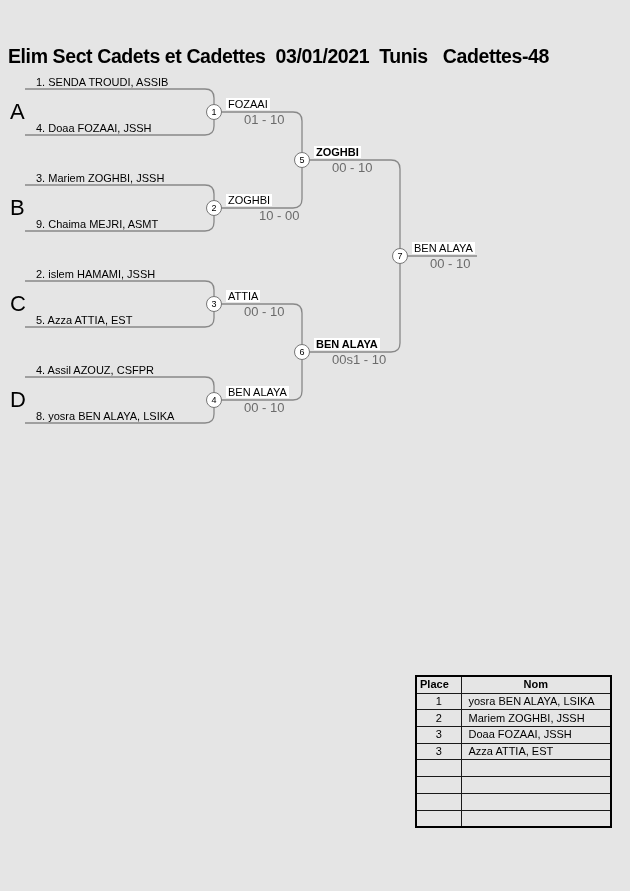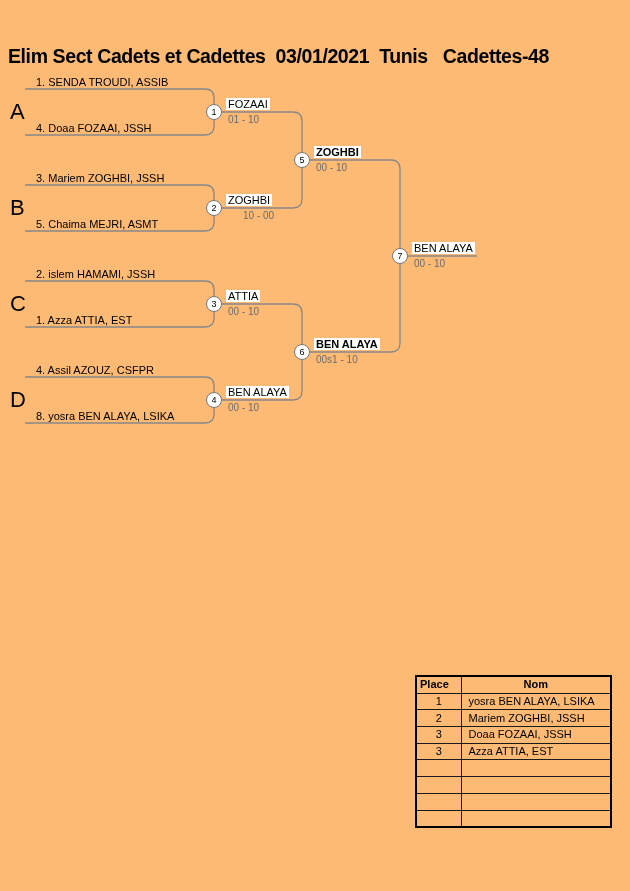--- a/index.html
+++ b/index.html
@@ -1,17 +1,17 @@
 <!DOCTYPE html>
 <html><head>
 <meta charset="utf-8">
 <style>
   html,body{margin:0;padding:0;background:#fff;}
   .page{
-    position:relative;width:630px;height:891px;background:#fdba74;overflow:hidden;
+    position:relative;width:630px;height:891px;background:#e5e5e5;overflow:hidden;
     font-family:"Liberation Sans",sans-serif;color:#000;
   }
   .title{
     position:absolute;left:8px;top:45px;width:620px;
     font-size:19.5px;font-weight:bold;letter-spacing:-0.4px;white-space:pre;
   }
   .competitors{
     position:absolute;left:415px;top:69px;width:192px;
     font-size:11px;text-align:right;
   }
@@ -26,21 +26,21 @@
   .match-circle{
     position:absolute;width:16px;height:16px;border-radius:50%;
     border:1px solid #777;background:#fff;box-sizing:border-box;
     font-size:9px;line-height:14px;text-align:center;z-index:2;
   }
   .match-winner{
     position:absolute;font-size:11px;line-height:12px;white-space:nowrap;background:#fff;padding:0 2px;
   }
   .match-winner.bold{font-weight:bold;}
   .match-score{
-    position:absolute;font-size:10px;line-height:10px;color:#6b6b6b;white-space:nowrap;
+    position:absolute;font-size:13px;line-height:10px;color:#6b6b6b;white-space:nowrap;margin-left:16px;
   }
   .results-title{
     position:absolute;left:415px;top:654px;width:197px;
     font-size:12px;font-weight:bold;text-align:center;
   }
   .results-table{
     position:absolute;left:415px;top:675px;width:197px;
     border-collapse:collapse;table-layout:fixed;
     border:2px solid #000;
   }
@@ -77,23 +77,23 @@
   </svg>
 
   <div class="pool-letter" style="top:99px">A</div>
   <div class="pool-letter" style="top:195px">B</div>
   <div class="pool-letter" style="top:291px">C</div>
   <div class="pool-letter" style="top:387px">D</div>
 
   <div class="comp-label" style="left:36px;top:76px">1. SENDA TROUDI, ASSIB</div>
   <div class="comp-label" style="left:36px;top:122px">4. Doaa FOZAAI, JSSH</div>
   <div class="comp-label" style="left:36px;top:172px">3. Mariem ZOGHBI, JSSH</div>
-  <div class="comp-label" style="left:36px;top:218px">5. Chaima MEJRI, ASMT</div>
+  <div class="comp-label" style="left:36px;top:218px">9. Chaima MEJRI, ASMT</div>
   <div class="comp-label" style="left:36px;top:268px">2. islem HAMAMI, JSSH</div>
-  <div class="comp-label" style="left:36px;top:314px">1. Azza ATTIA, EST</div>
+  <div class="comp-label" style="left:36px;top:314px">5. Azza ATTIA, EST</div>
   <div class="comp-label" style="left:36px;top:364px">4. Assil AZOUZ, CSFPR</div>
   <div class="comp-label" style="left:36px;top:410px">8. yosra BEN ALAYA, LSIKA</div>
 
   <div class="match-circle" style="left:206px;top:104px">1</div>
   <div class="match-circle" style="left:206px;top:200px">2</div>
   <div class="match-circle" style="left:206px;top:296px">3</div>
   <div class="match-circle" style="left:206px;top:392px">4</div>
   <div class="match-circle" style="left:294px;top:152px">5</div>
   <div class="match-circle" style="left:294px;top:344px">6</div>
   <div class="match-circle" style="left:392px;top:248px">7</div>

